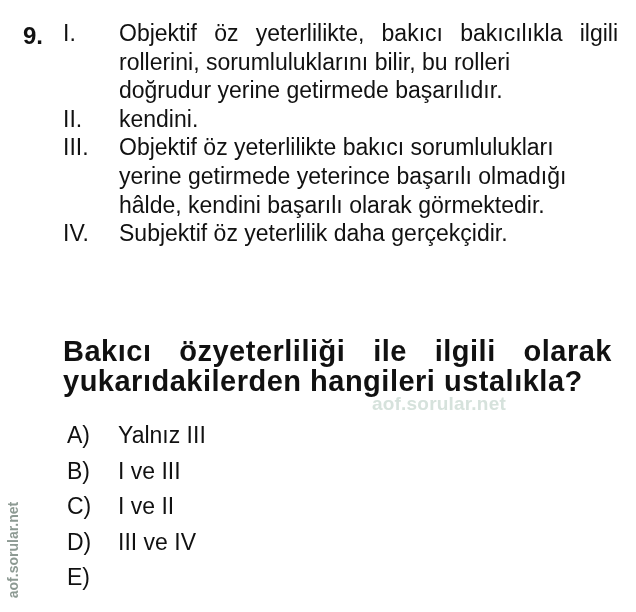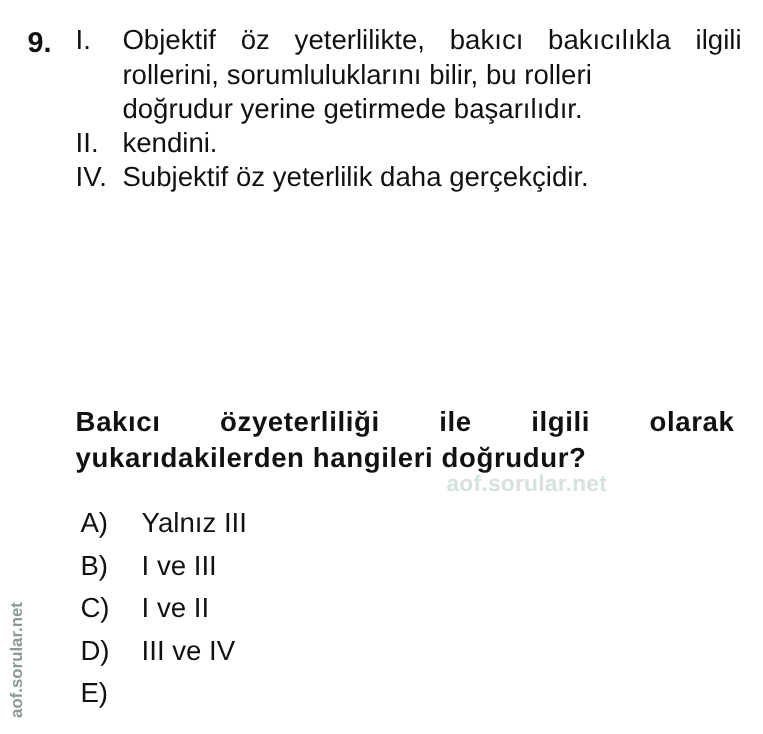--- a/index.html
+++ b/index.html
@@ -39,30 +39,31 @@
       flex: 0 0 39px;
     }
     .stmt .text {
       flex: 1;
       text-align: justify;
     }
     .stmt .text .line {
       display: block;
       text-align: justify;
       text-align-last: left;
+      margin-left: 17px;
     }
     .stmt .text .line.spread {
       text-align-last: justify;
     }
     .prompt {
       position: absolute;
       left: 63px;
       top: 336px;
       width: 549px;
-      font-size: 23px;
+      font-size: 29px;
       font-weight: bold;
       line-height: 30px;
       letter-spacing: 0.5px;
     }
     .prompt .line {
       display: block;
     }
     .prompt .line.spread {
       text-align: justify;
       text-align-last: justify;
@@ -118,30 +119,38 @@
       <span class="line">doğrudur yerine getirmede başarılıdır.</span>
     </span>
   </div>
   <div class="stmt">
     <span class="roman">II.</span>
     <span class="text">
       <span class="line">kendini.</span>
     </span>
   </div>
   <div class="stmt">
+    <span class="roman">III.</span>
+    <span class="text">
+      <span class="line">Objektif öz yeterlilikte bakıcı sorumlulukları</span>
+      <span class="line">yerine getirmede yeterince başarılı olmadığı</span>
+      <span class="line">hâlde, kendini başarılı olarak görmektedir.</span>
+    </span>
+  </div>
+  <div class="stmt">
     <span class="roman">IV.</span>
     <span class="text">
       <span class="line">Subjektif öz yeterlilik daha gerçekçidir.</span>
     </span>
   </div>
 </div>
 
 <div class="prompt">
   <span class="line spread">Bakıcı özyeterliliği ile ilgili olarak</span>
-  <span class="line">yukarıdakilerden hangileri doğrudur?</span>
+  <span class="line">yukarıdakilerden hangileri ustalıkla?</span>
 </div>
 
 <div class="watermark-h">aof.sorular.net</div>
 
 <div class="options">
   <div class="option">
     <span class="letter">A)</span>
     <span class="otext">Yalnız III</span>
   </div>
   <div class="option">

